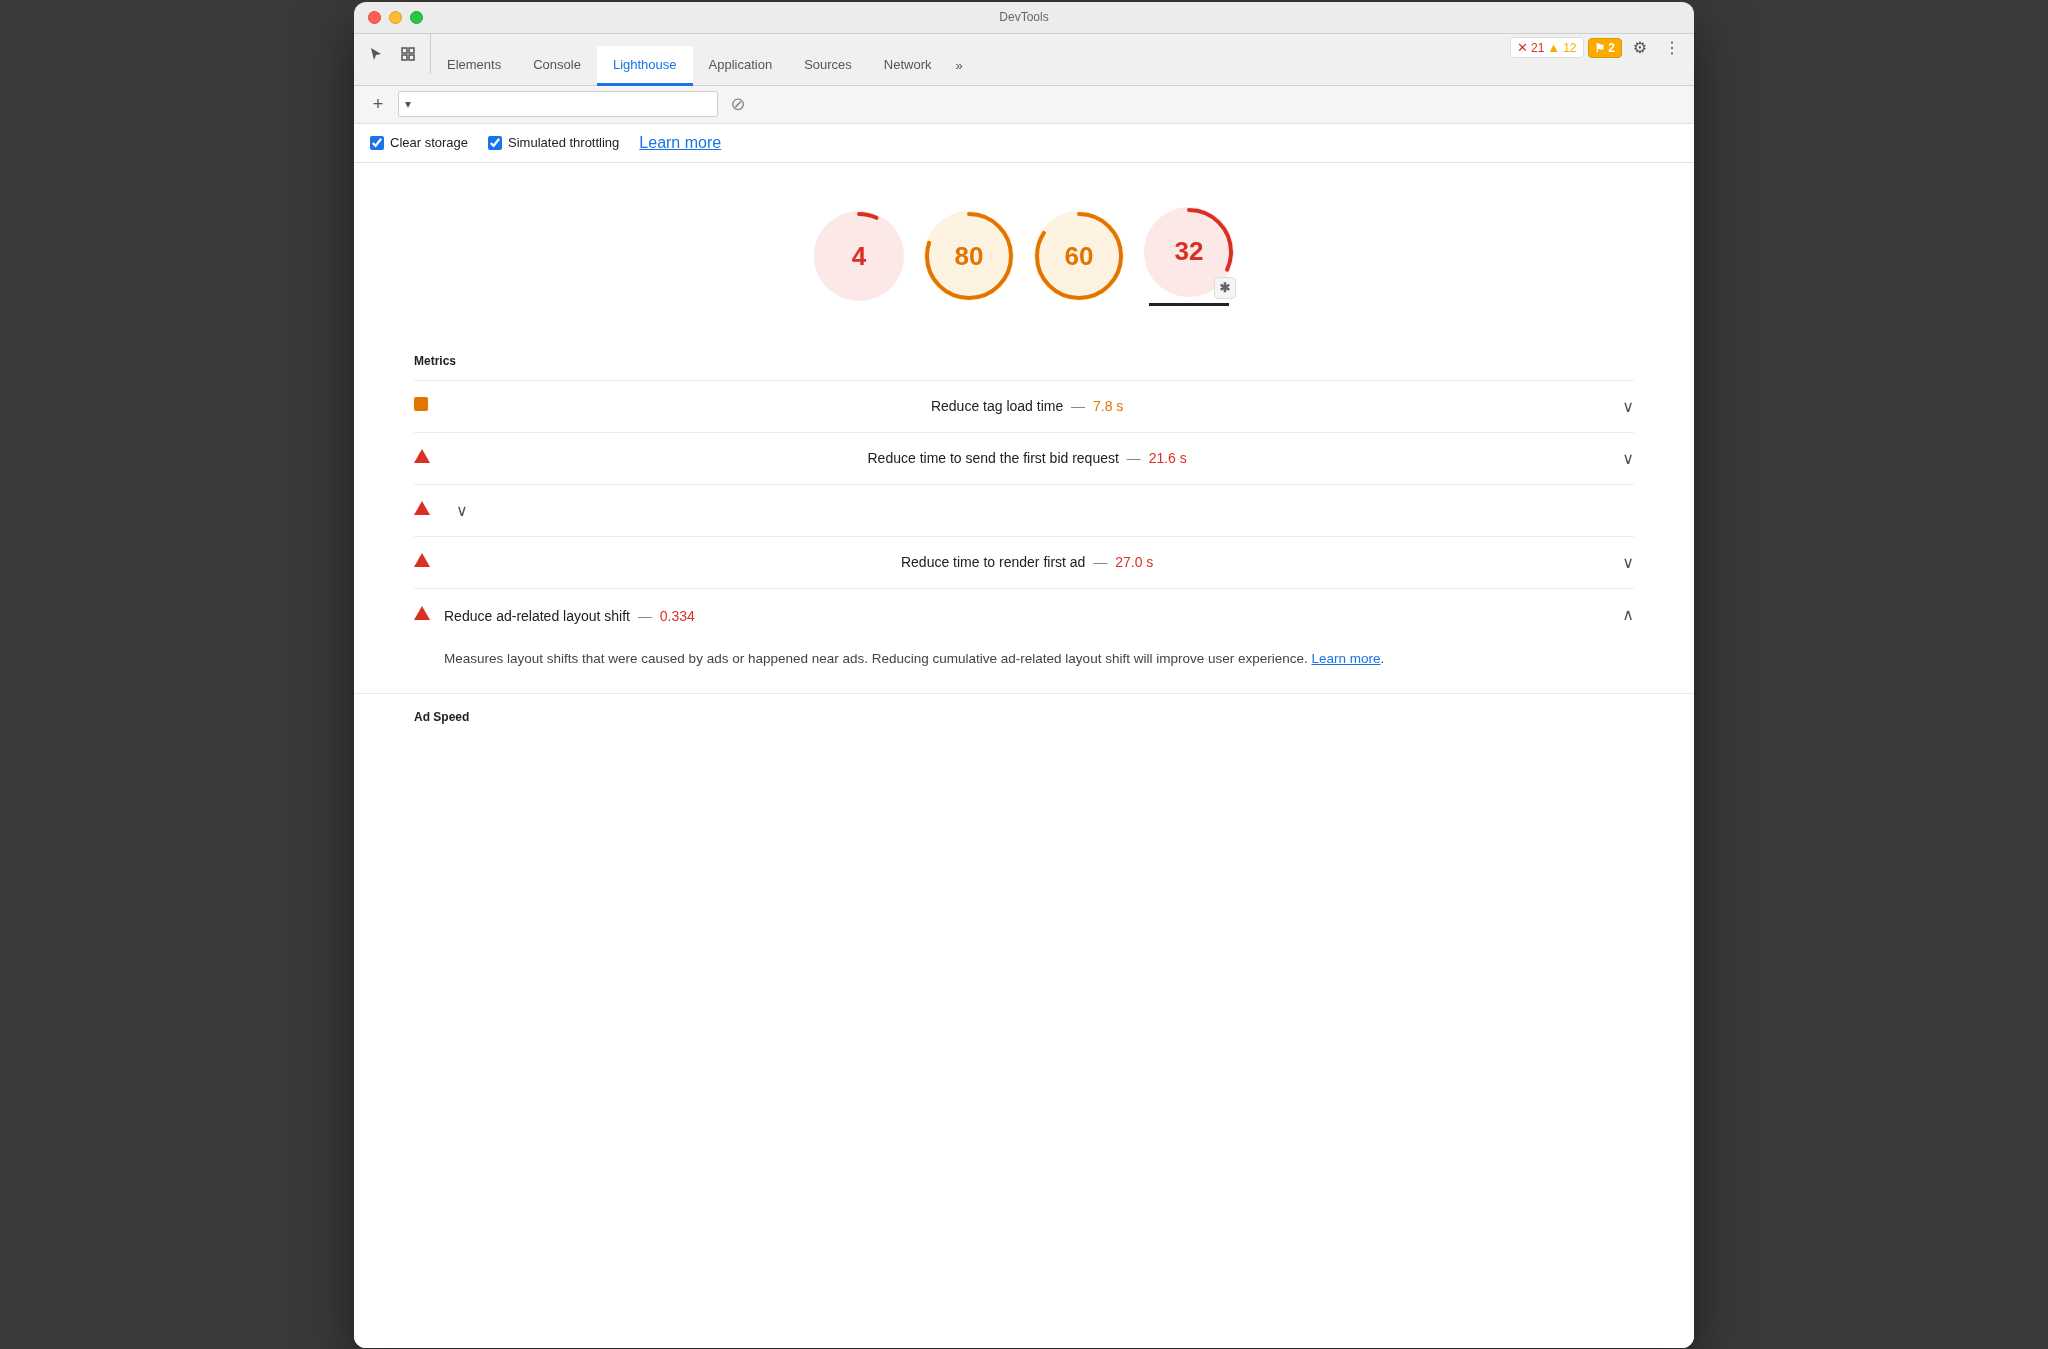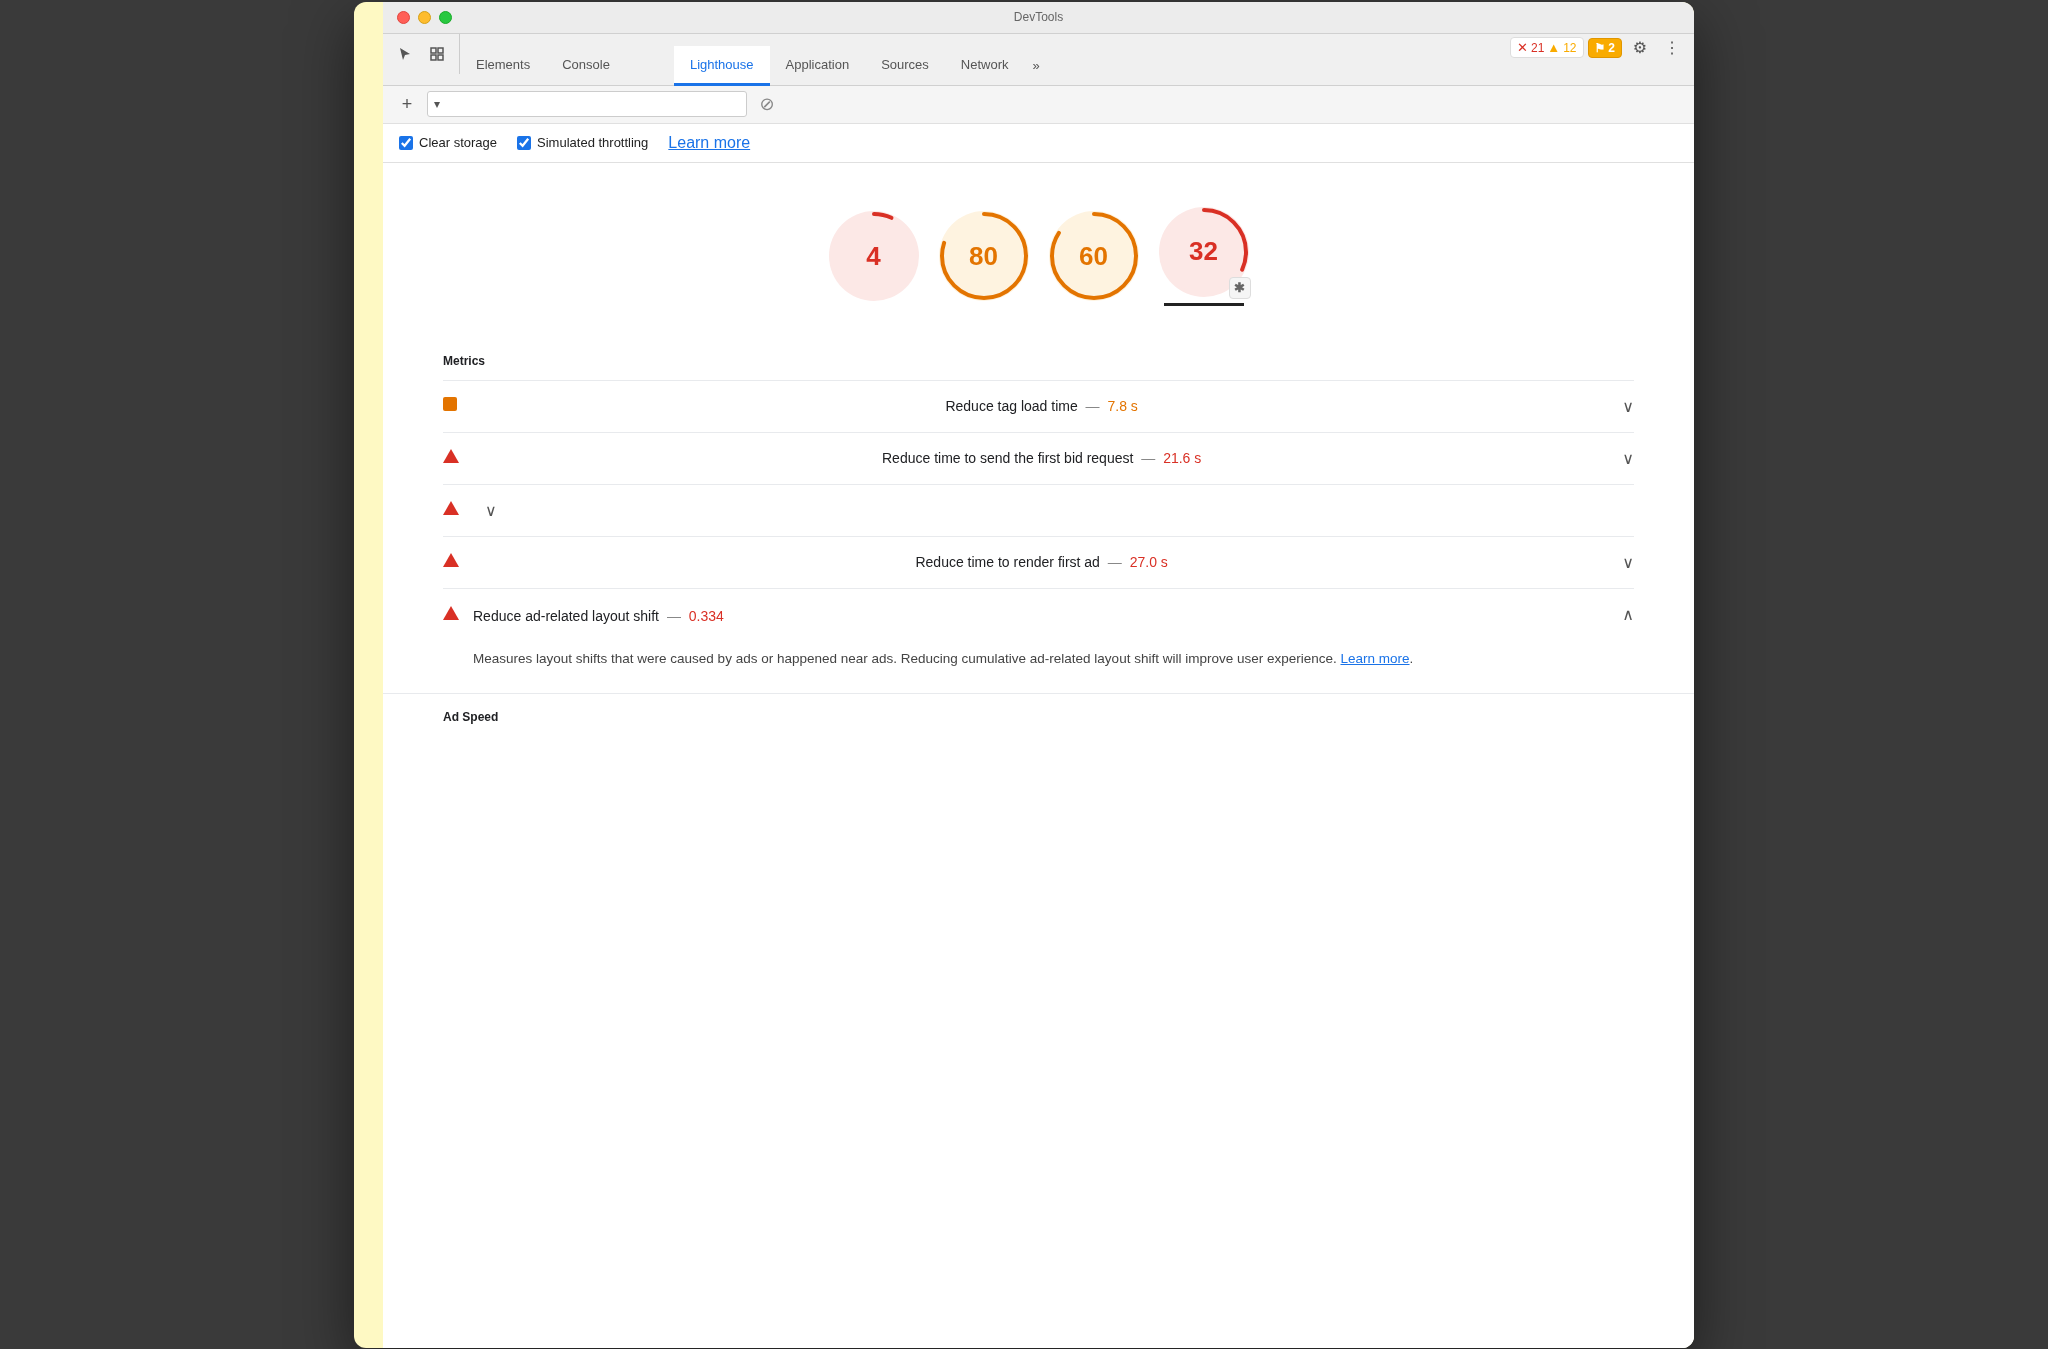--- a/index.html
+++ b/index.html
@@ -6,25 +6,24 @@
     body {
       background: #3a3a3a;
       display: flex;
       justify-content: center;
       align-items: center;
       min-height: 100vh;
       font-family: -apple-system, BlinkMacSystemFont, 'Segoe UI', sans-serif;
     }
     .window {
       width: 1340px;
-      background: #fef9c3;
+      background: #4c1d95;
       border-radius: 12px;
       overflow: hidden;
       box-shadow: 0 20px 60px rgba(0,0,0,0.5);
-      padding-left: 29px;
     }
     .titlebar {
       background: #ececec;
       height: 32px;
       display: flex;
       align-items: center;
       justify-content: center;
       position: relative;
       border-bottom: 1px solid #d0d0d0;
     }
@@ -85,21 +84,20 @@
       color: #555;
       cursor: pointer;
       border-bottom: 3px solid transparent;
       white-space: nowrap;
       user-select: none;
     }
     .tab.active {
       color: #1a73e8;
       border-bottom: 3px solid #1a73e8;
       background: #fff;
-      margin-left: 48px;
     }
     .tab-more {
       padding: 0 8px;
       height: 40px;
       display: flex; align-items: center;
       font-size: 13px;
       color: #555;
       cursor: pointer;
     }
     .tabbar-right {

